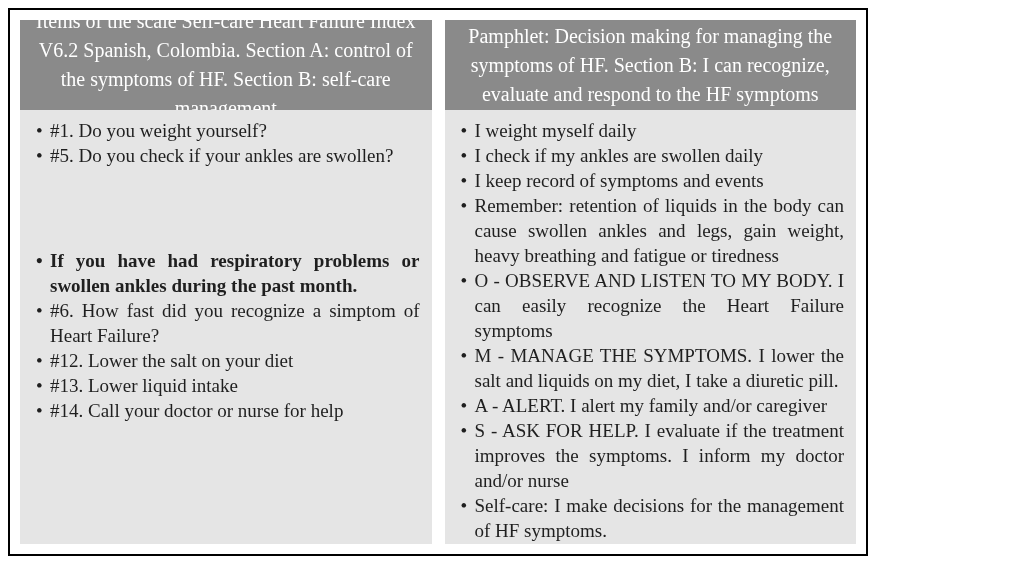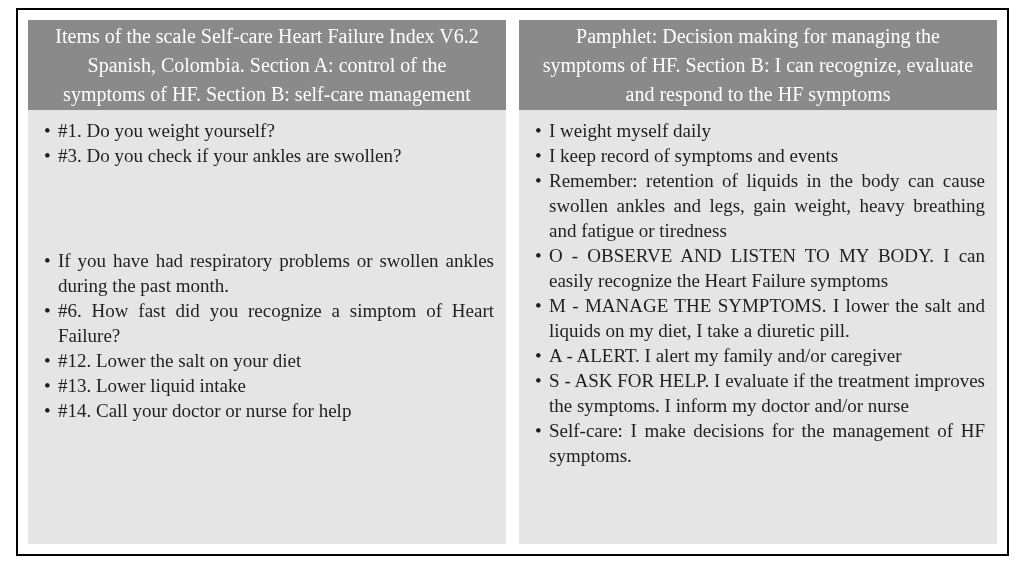--- a/index.html
+++ b/index.html
@@ -14,22 +14,22 @@
   html,body{ margin:0; padding:0; }
   body{
     width:1022px; height:566px;
     background:var(--page-bg);
     position:relative;
     overflow:hidden;
     font-family:"Liberation Serif","DejaVu Serif",serif;
     color:var(--body-text);
   }
   .frame{
-    position:absolute; left:16px; top:8px;
-    width:993px; height:548px;
+    position:absolute; left:8px; top:8px;
+    width:860px; height:548px;
     border:2px solid var(--frame-border);
     padding:10px;
     display:flex; gap:13px;
     background:var(--page-bg);
   }
   .panel{
     flex:1 1 0;
     display:flex; flex-direction:column;
     overflow:hidden;
   }
@@ -55,48 +55,49 @@
     position:relative;
     padding-left:14px;
     font-size:19px;
     line-height:25px;
     text-align:justify;
   }
   li.bullet-item::before{
     content:"\2022";
     position:absolute; left:0; top:0;
   }
-  li.gap-large{ margin-top:80px; }
+  li.gap-large{ margin-top:80px;font-weight:bold; }
   li.gap-small{ margin-top:14px; }
 </style>
 </head>
 <body>
 
 <div class="frame">
 
   <section class="panel">
     <header class="panel-header">Items of the scale Self-care Heart Failure Index V6.2 Spanish, Colombia. Section A: control of the symptoms of HF. Section B: self-care management</header>
     <div class="panel-body">
       <ul class="bullet-list">
         <li class="bullet-item">#1. Do you weight yourself?</li>
-        <li class="bullet-item">#3. Do you check if your ankles are swollen?</li>
+        <li class="bullet-item">#5. Do you check if your ankles are swollen?</li>
         <li class="bullet-item gap-large">If you have had respiratory problems or swollen ankles during the past month.</li>
         <li class="bullet-item">#6. How fast did you recognize a simptom of Heart Failure?</li>
         <li class="bullet-item">#12. Lower the salt on your diet</li>
         <li class="bullet-item">#13. Lower liquid intake</li>
         <li class="bullet-item">#14. Call your doctor or nurse for help</li>
       </ul>
     </div>
   </section>
 
   <section class="panel">
     <header class="panel-header">Pamphlet: Decision making for managing the symptoms of HF. Section B: I can recognize, evaluate and respond to the HF symptoms</header>
     <div class="panel-body">
       <ul class="bullet-list">
         <li class="bullet-item">I weight myself daily</li>
+        <li class="bullet-item">I check if my ankles are swollen daily</li>
         <li class="bullet-item">I keep record of symptoms and events</li>
         <li class="bullet-item">Remember: retention of liquids in the body can cause swollen ankles and legs, gain weight, heavy breathing and fatigue or tiredness</li>
         <li class="bullet-item">O - OBSERVE AND LISTEN TO MY BODY. I can easily recognize the Heart Failure symptoms</li>
         <li class="bullet-item">M - MANAGE THE SYMPTOMS. I lower the salt and liquids on my diet, I take a diuretic pill.</li>
         <li class="bullet-item">A - ALERT. I alert my family and/or caregiver</li>
         <li class="bullet-item">S - ASK FOR HELP. I evaluate if the treatment improves the symptoms. I inform my doctor and/or nurse</li>
         <li class="bullet-item">Self-care: I make decisions for the management of HF symptoms.</li>
       </ul>
     </div>
   </section>

